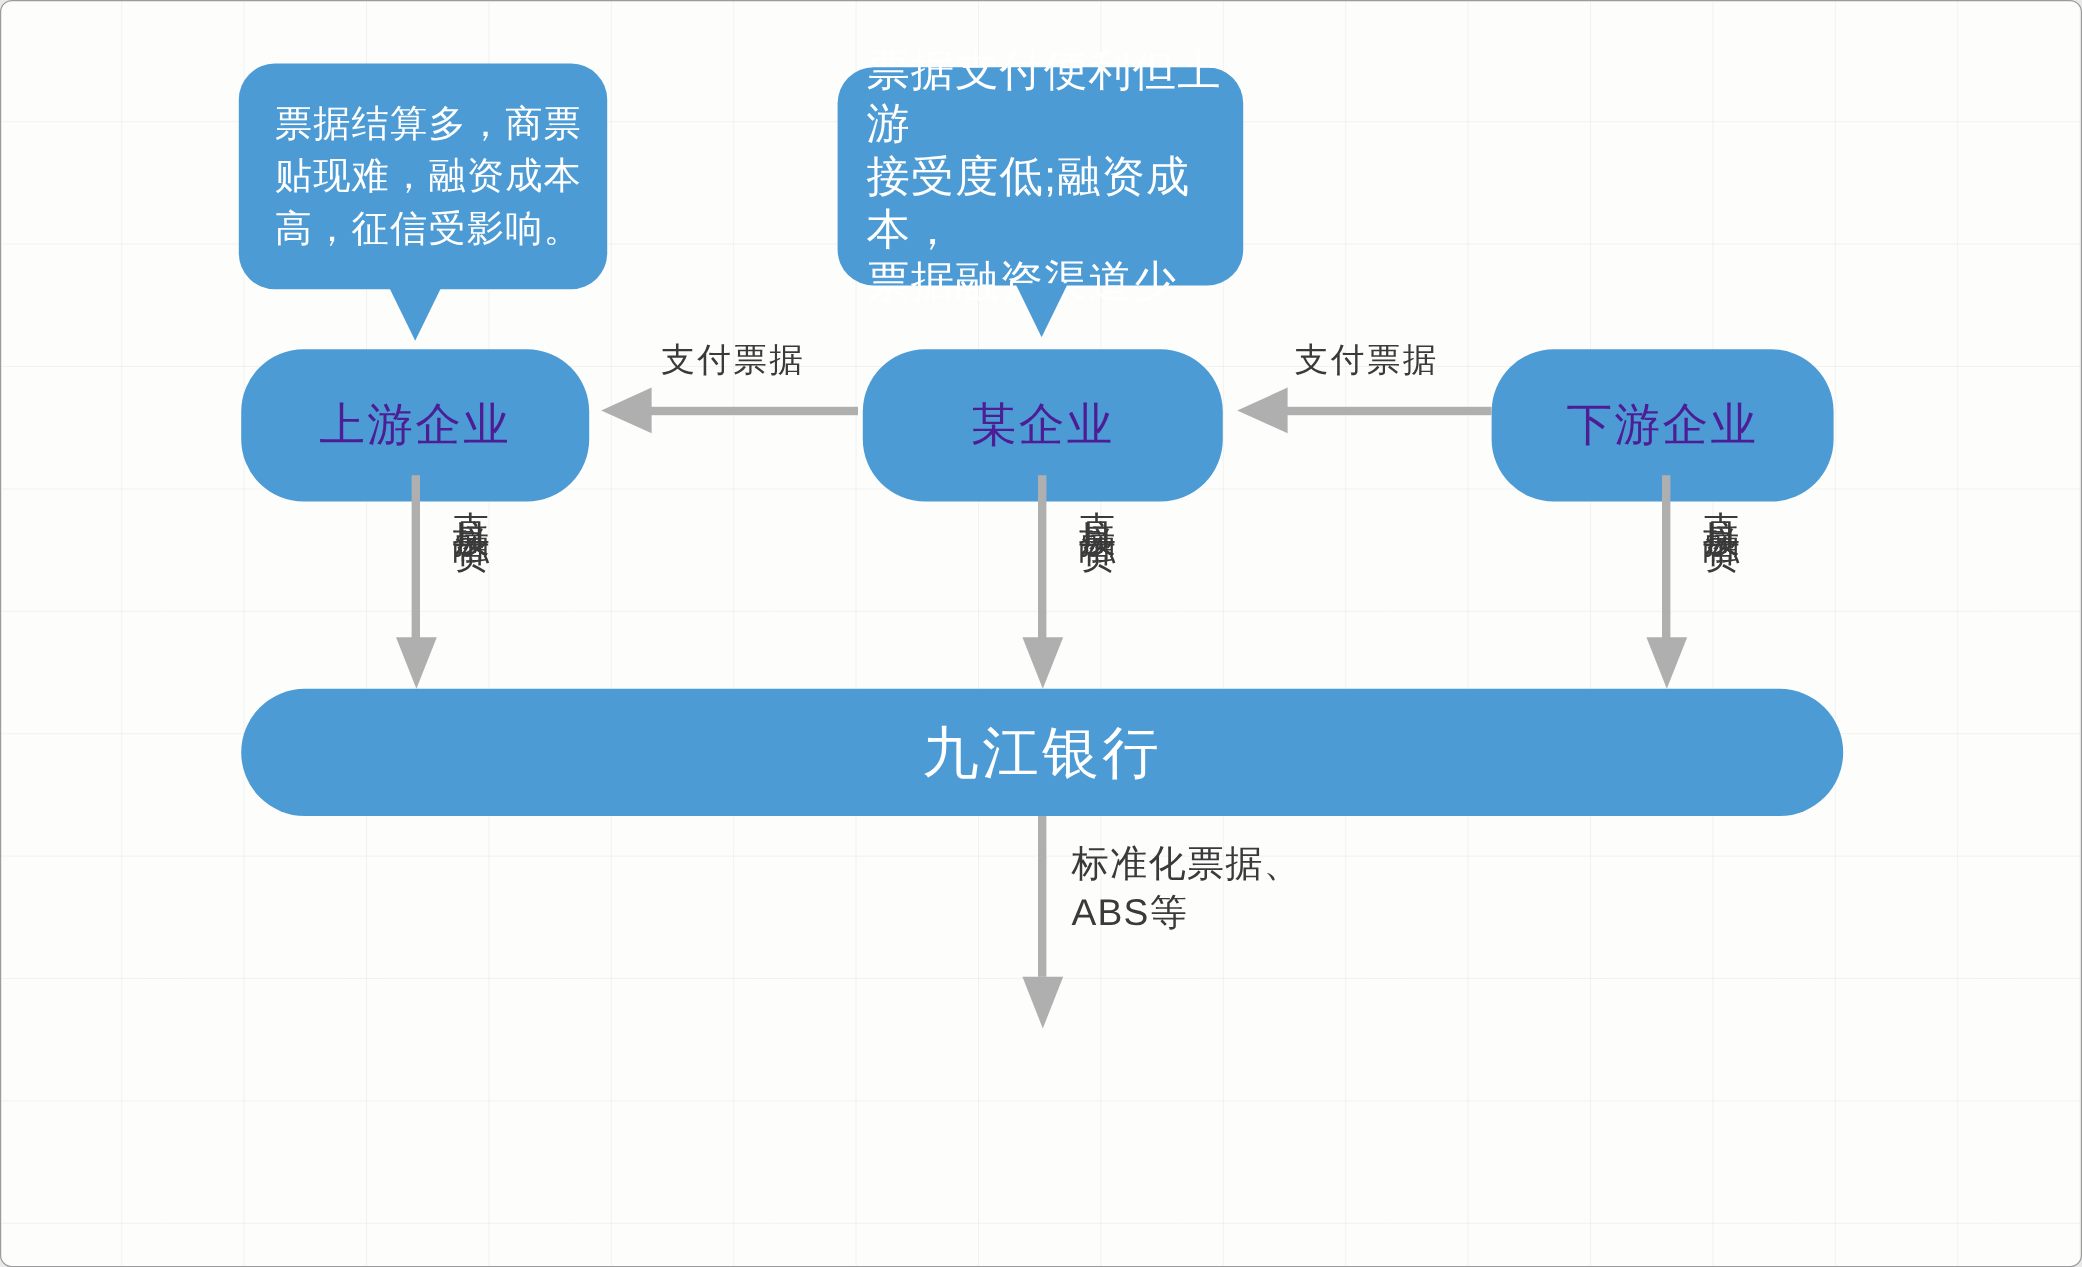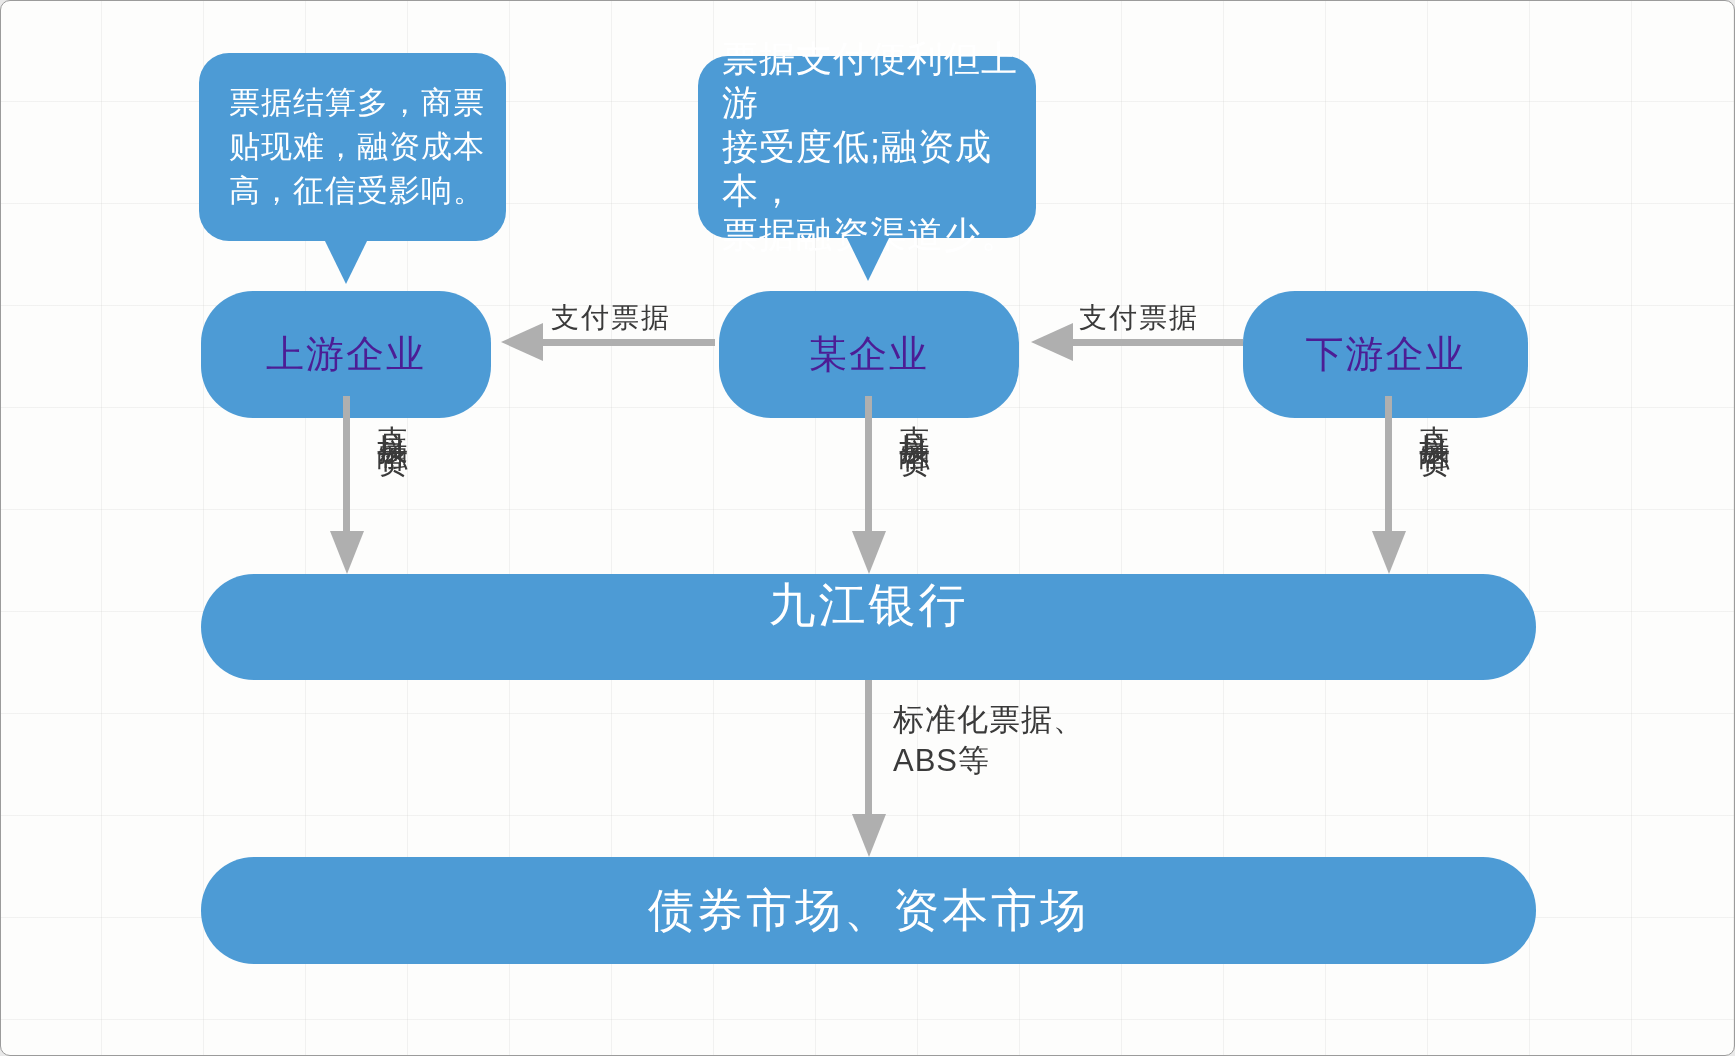--- a/index.html
+++ b/index.html
@@ -61,21 +61,21 @@
   .h-line-2{left:1070px;width:172px;}
   .h-head{
     position:absolute;top:322px;width:0;height:0;
     border-top:19px solid transparent;
     border-bottom:19px solid transparent;
     border-right:42px solid #afafaf;
   }
   .h-head-1{left:500px;}
   .h-head-2{left:1030px;}
   .h-label{
-    position:absolute;top:298px;width:220px;
+    position:absolute;top:280px;width:220px;
     text-align:center;color:#3a3a3a;font-size:28px;letter-spacing:2px;
   }
   .h-label-1{left:500px;}
   .h-label-2{left:1028px;}
 
   
   .v-line{position:absolute;width:7px;background:#afafaf;}
   .v-line-a{top:395px;height:136px;}
   .v-line-1{left:342px;}
   .v-line-2{left:864px;}
@@ -97,21 +97,21 @@
   }
   .v-label-1{left:370px;}
   .v-label-2{left:892px;}
   .v-label-3{left:1412px;}
 
   
   .bank-bar{
     position:absolute;left:200px;top:573px;width:1335px;height:106px;
     background:#4d9bd5;border-radius:53px;
     color:#fff;font-size:47px;letter-spacing:3px;
-    display:flex;align-items:flex-start;justify-content:center;
+    display:flex;align-items:center;justify-content:center;
   }
 
   
   .bm-line{left:864px;top:679px;height:134px;}
   .bm-head{left:851px;top:813px;}
   .bm-label{
     position:absolute;left:892px;top:698px;
     color:#3a3a3a;font-size:31px;line-height:41px;letter-spacing:1px;
   }
 
@@ -176,17 +176,14 @@
     <span>九江银行</span>
   </div>
 
   <div class="v-line bm-line"></div>
   <div class="v-head bm-head"></div>
   <div class="bm-label">
     <div>标准化票据、</div>
     <div>ABS等</div>
   </div>
 
-  <div class="market-bar">
-    <span>债券市场、资本市场</span>
-  </div>
 
 </div>
 
 </body></html>

